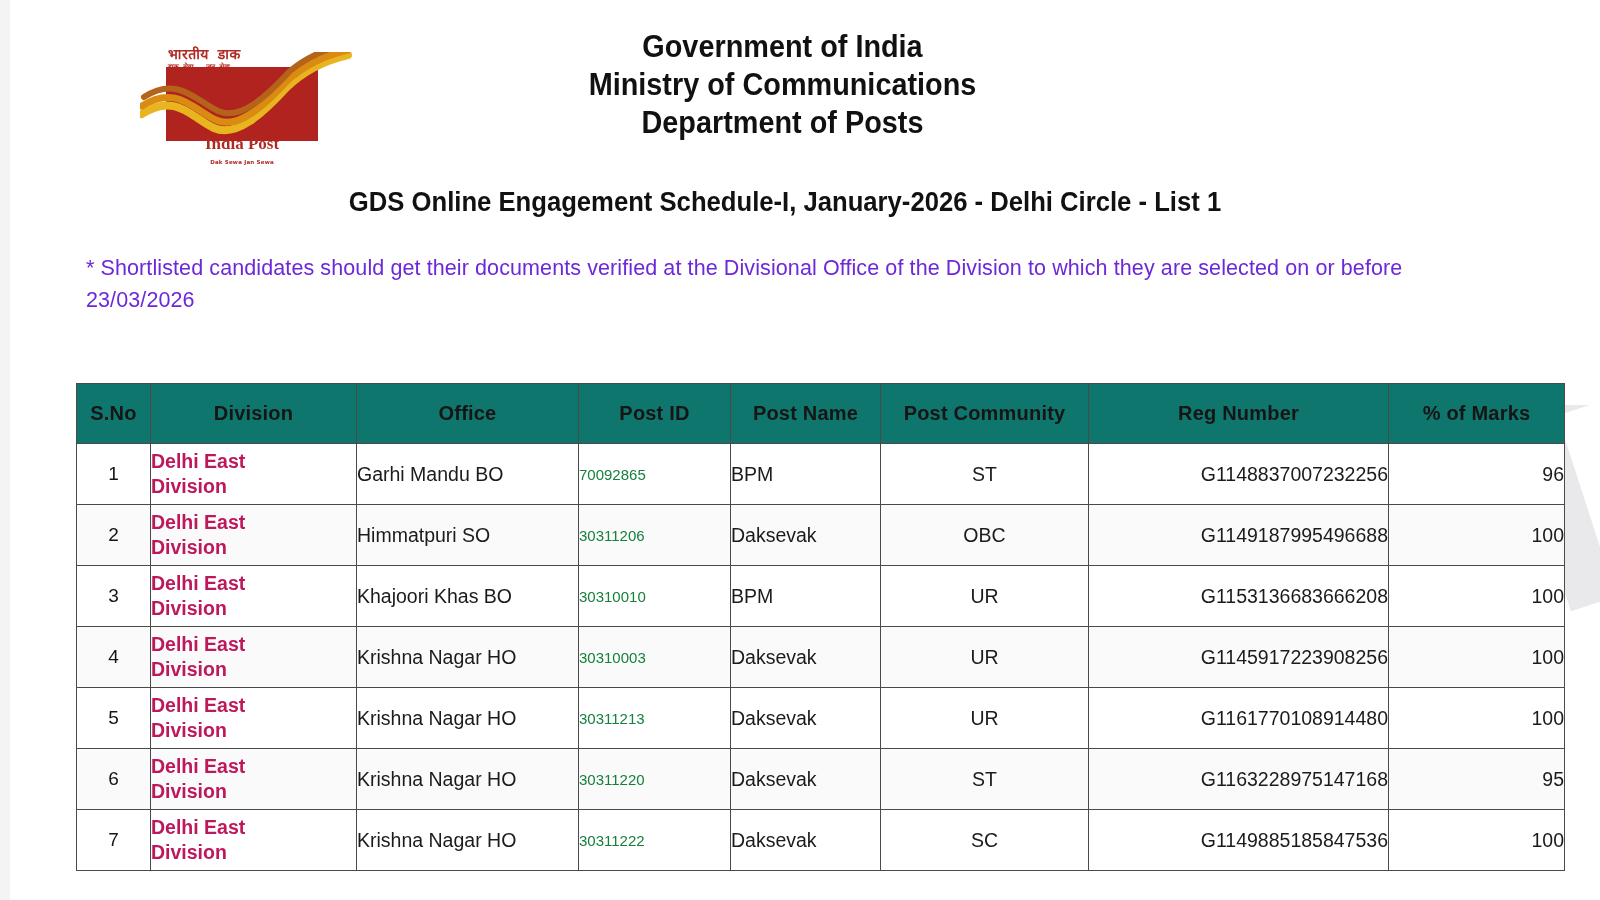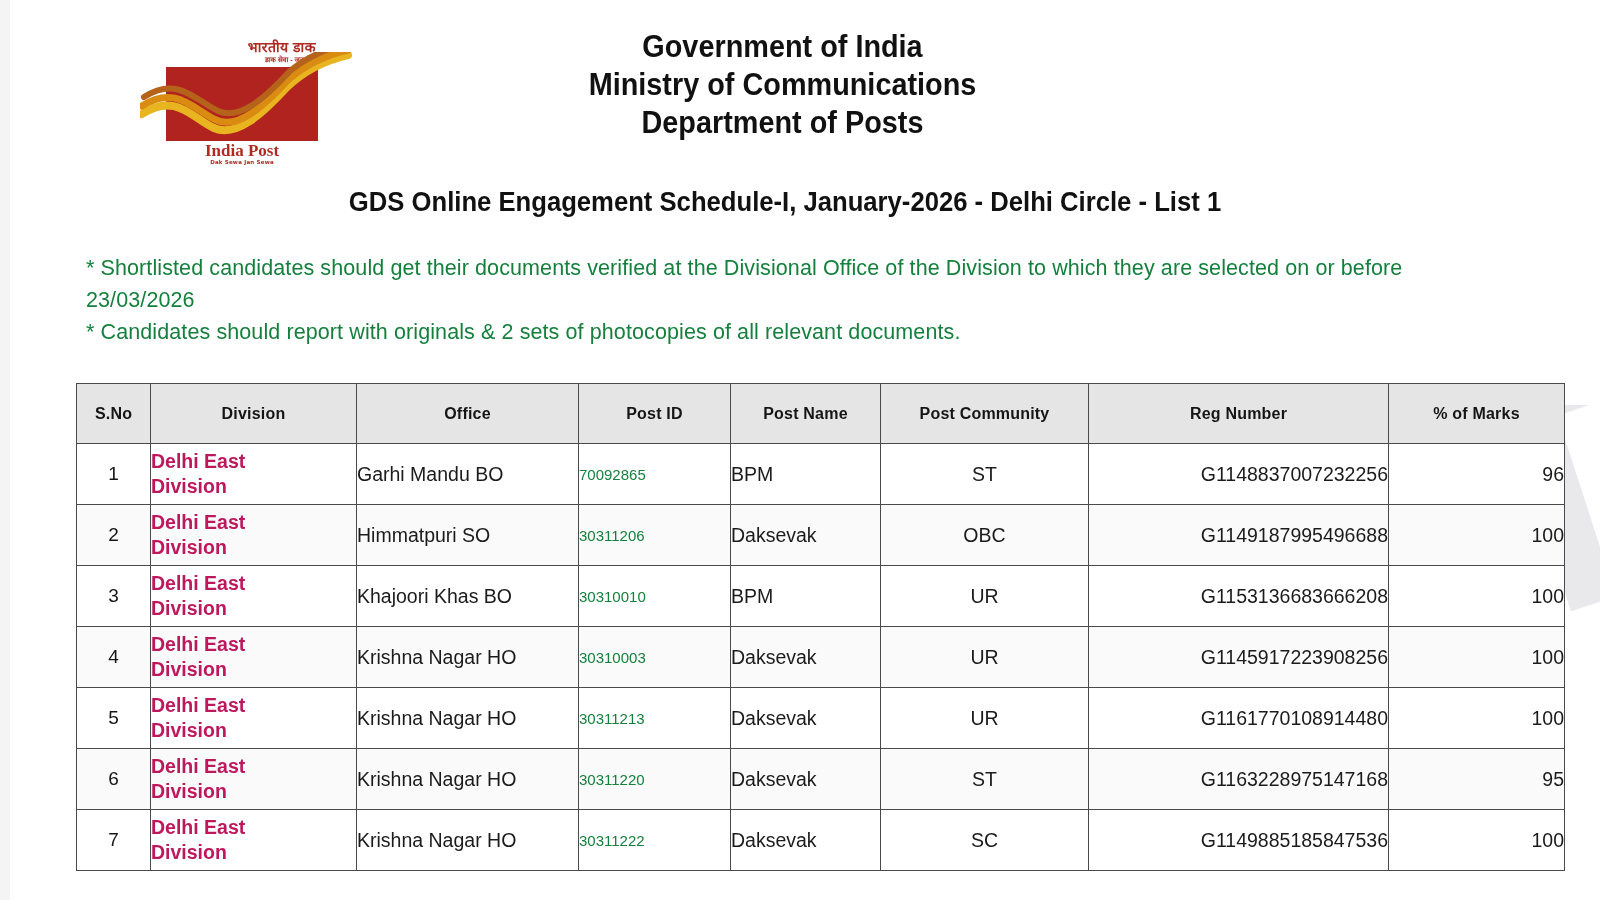--- a/index.html
+++ b/index.html
@@ -51,25 +51,25 @@
     width: 1600px; height: 180px;
     z-index: 3;
   }
   .logo {
     position: absolute;
     left: 148px; top: 36px;
     width: 196px; height: 134px;
   }
   .logo .devanagari {
     position: absolute;
-    left: 20px; top: 4px;
+    left: 20px; top: 12px;
     width: 148px;
-    text-align: right;
+    text-align: left;
     color: #b02a24;
-    font-family: Liberation Sans, sans-serif;
+    font-family: Liberation Mono, monospace;
     font-weight: 700;
     font-size: 14px;
     line-height: 1.05;
     letter-spacing: 0.5px;
   }
   .logo .devanagari .sub {
     display: block;
     font-size: 7px;
     font-weight: 600;
     letter-spacing: 0px;
@@ -82,21 +82,21 @@
     background: #b0231f;
   }
   .logo .swoosh-wrap {
     position: absolute;
     left: -8px; top: 16px;
     width: 212px; height: 100px;
     overflow: visible;
   }
   .logo .indiapost {
     position: absolute;
-    left: 18px; top: 106px;
+    left: 18px; top: 99px;
     width: 152px;
     text-align: center;
     color: #b02a24;
     font-family: "Liberation Serif", serif;
     font-weight: 700;
     font-size: 17px;
     line-height: 1;
   }
   .logo .tagline {
     position: absolute;
@@ -137,21 +137,21 @@
     line-height: 34px;
     transform: scaleX(0.95);
     transform-origin: center top;
     z-index: 3;
   }
   
   .notes {
     position: absolute;
     left: 86px; top: 252px;
     width: 1400px;
-    color: #15803d;
+    color: #6d28d9;
     font-family: "Liberation Sans", sans-serif;
     font-size: 21.5px;
     line-height: 32px;
     letter-spacing: 0.1px;
     z-index: 3;
   }
   .notes .note { display: block; }
   
   .table-wrap {
     position: absolute;
@@ -164,23 +164,23 @@
     border-collapse: collapse;
     table-layout: fixed;
     font-family: "Liberation Sans", sans-serif;
   }
   table.gds th, table.gds td {
     border: 1.6px solid #4a4a4a;
     padding: 0;
     vertical-align: middle;
   }
   table.gds thead th {
-    background: #e5e5e5;
+    background: #0f766e;
     height: 60px;
-    font-size: 16px;
+    font-size: 20px;
     font-weight: 700;
     color: #151515;
     text-align: center;
     letter-spacing: 0.2px;
   }
   table.gds tbody tr { height: 61px; }
   table.gds tbody tr:nth-child(even) td { background: #fafafa; }
   table.gds tbody tr:nth-child(odd) td { background: #ffffff; }
   td.c-sno      { text-align: center; font-size: 19px; color: #151515; }
   td.c-division { text-align: left; font-size: 19.5px; font-weight: 700; color: #be185d;
@@ -227,21 +227,20 @@
       <span class="line">Government of India</span>
       <span class="line">Ministry of Communications</span>
       <span class="line">Department of Posts</span>
     </div>
   </div>
 
   <div class="doc-title">GDS Online Engagement Schedule-I, January-2026 - Delhi Circle - List 1</div>
 
   <div class="notes">
     <span class="note">* Shortlisted candidates should get their documents verified at the Divisional Office of the Division to which they are selected on or before 23/03/2026</span>
-    <span class="note">* Candidates should report with originals &amp; 2 sets of photocopies of all relevant documents.</span>
   </div>
 
   <div class="table-wrap">
     <table class="gds">
       <colgroup>
         <col style="width:74px">
         <col style="width:206px">
         <col style="width:222px">
         <col style="width:152px">
         <col style="width:150px">

